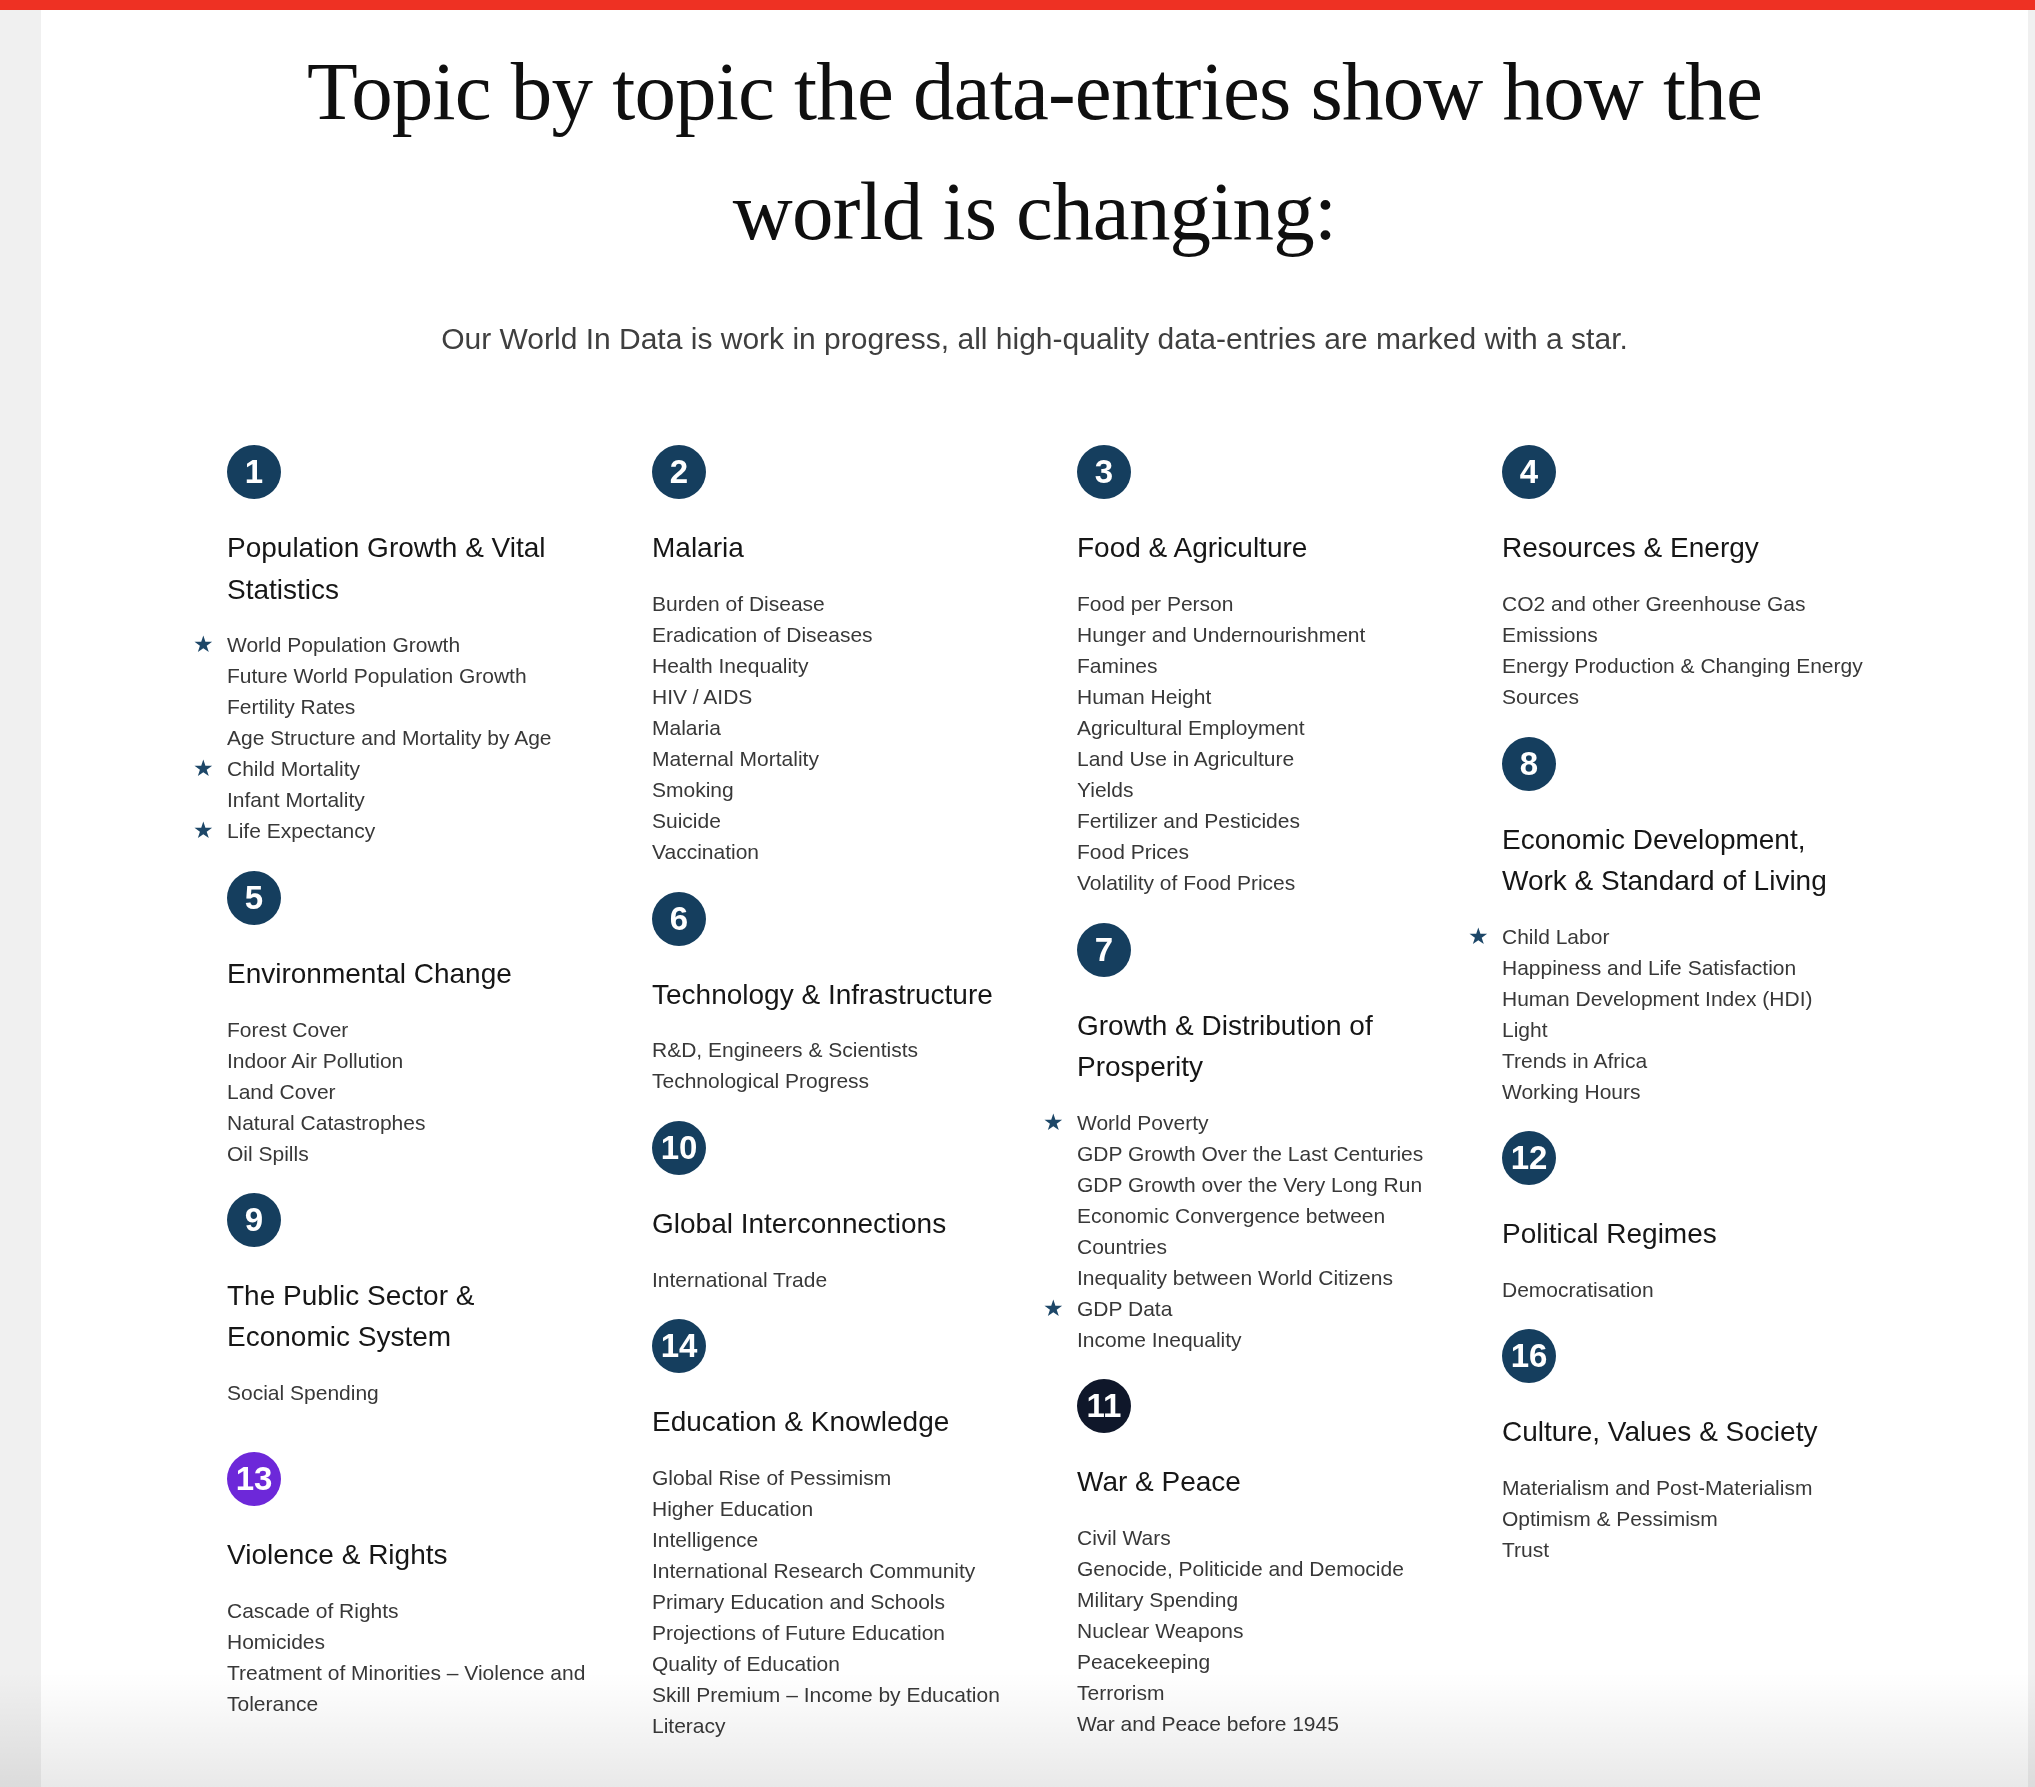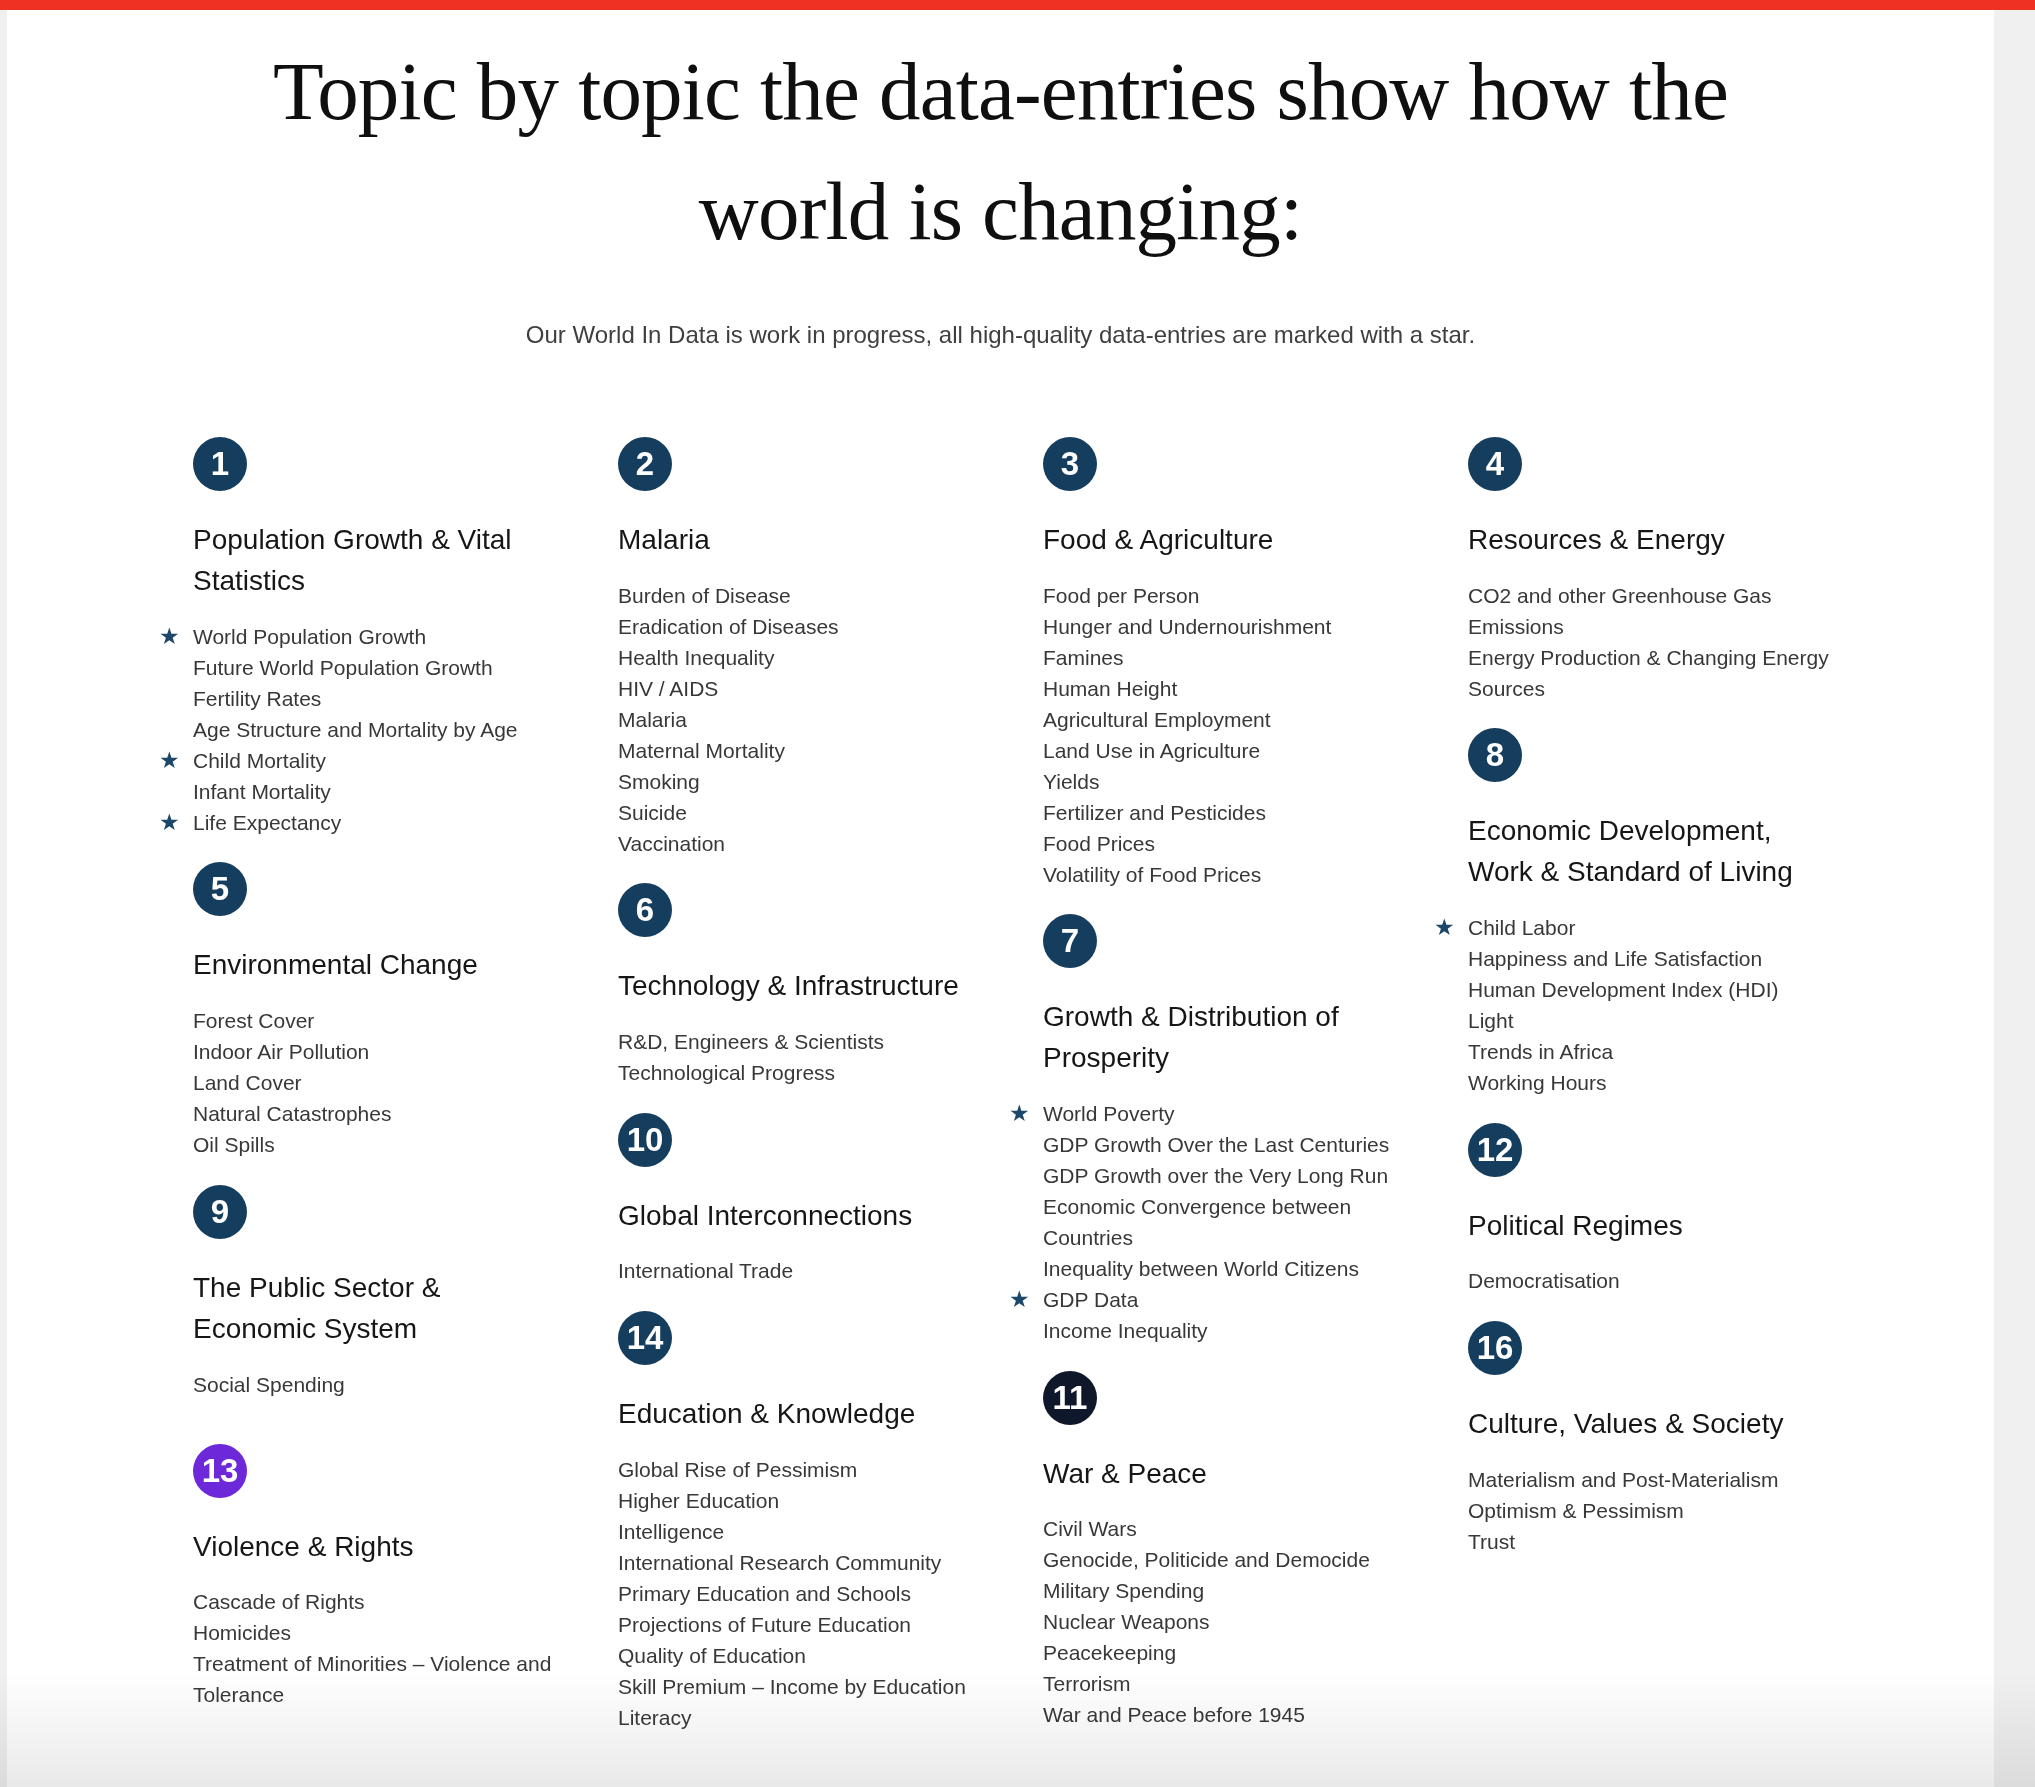--- a/index.html
+++ b/index.html
@@ -6,32 +6,32 @@
   body{
     width:2036px;height:1787px;
     background:#f0f0f0;
     font-family:"Liberation Sans", sans-serif;
     overflow:hidden;position:relative;
   }
   .redbar{
     position:absolute;top:0;left:0;width:2036px;height:9.8px;z-index:10;
   }
   .content{
-    position:absolute;top:9.8px;left:7px;width:1987px;height:1777px;
+    position:absolute;top:9.8px;left:41px;width:1987px;height:1777px;
     background:#ffffff;overflow:hidden;
   }
   .page-title{
     margin:21px auto 0 auto;max-width:1637px;
     font-family:"Liberation Serif", serif;font-weight:500;
     font-size:83px;line-height:1.45;letter-spacing:-0.8px;
     color:#0f0f0f;text-align:center;
   }
   .page-subtitle{
     margin:47px auto 0 auto;
-    font-size:24px;line-height:1.4;color:#3f3f3f;text-align:center;
+    font-size:30px;line-height:1.4;color:#3f3f3f;text-align:center;
   }
   .topics-grid{
     margin:85px 0 0 186px;width:1656px;
     display:grid;grid-template-columns:repeat(4,1fr);column-gap:44px;
     align-items:start;
   }
   .topic-column{display:block;}
   .topic{margin:0 0 24.5px 0;max-width:364px;}
   .topic-num{
     width:54px;height:54px;border-radius:50%;

